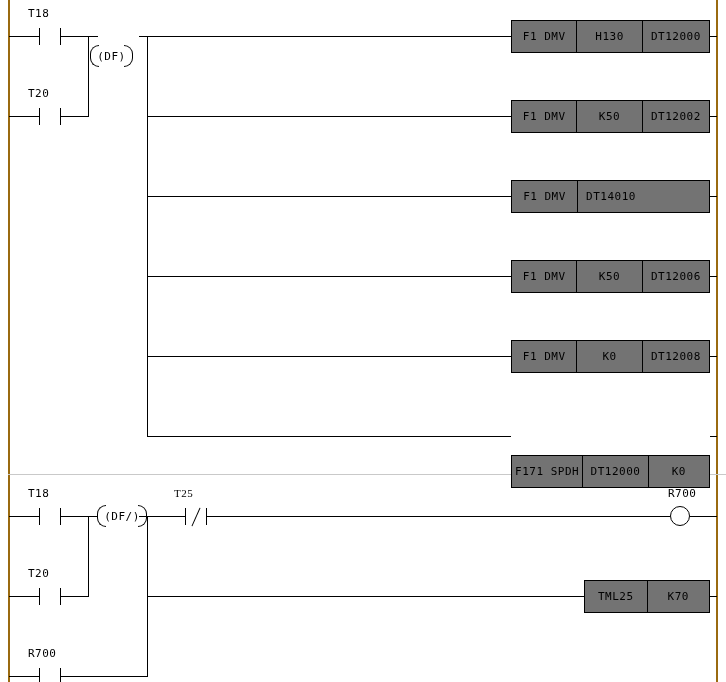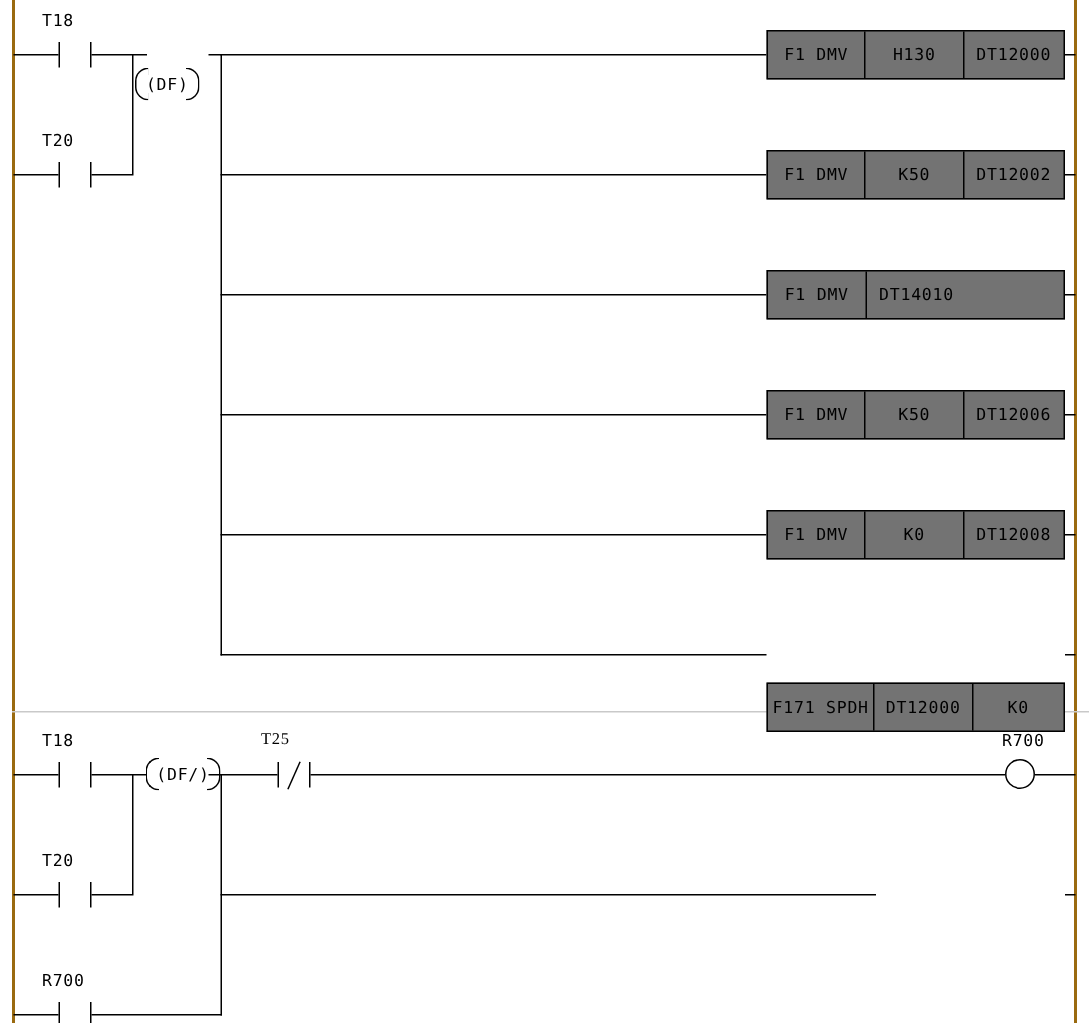--- a/index.html
+++ b/index.html
@@ -252,15 +252,19 @@
     <div class="bar r"></div>
     <div class="slash"></div>
   </div>
   <div class="hw" style="left:207px; top:516px; width:463px;"></div>
 
   <div class="lbl" style="left:668px; top:488px;">R700</div>
   <div class="ocoil" style="left:670px; top:506px;"></div>
   <div class="hw" style="left:690px; top:516px; width:27px;"></div>
 
   <div class="hw" style="left:147px; top:596px; width:437px;"></div>
+  <div class="fblock" style="left:584px; top:580px; width:126px; height:33px;">
+    <div class="cell" style="width:63px;">TML25</div>
+    <div class="cell" style="width:62px;">K70</div>
+  </div>
   <div class="hw" style="left:710px; top:596px; width:7px;"></div>
 
 </div>
 
 </body></html>

